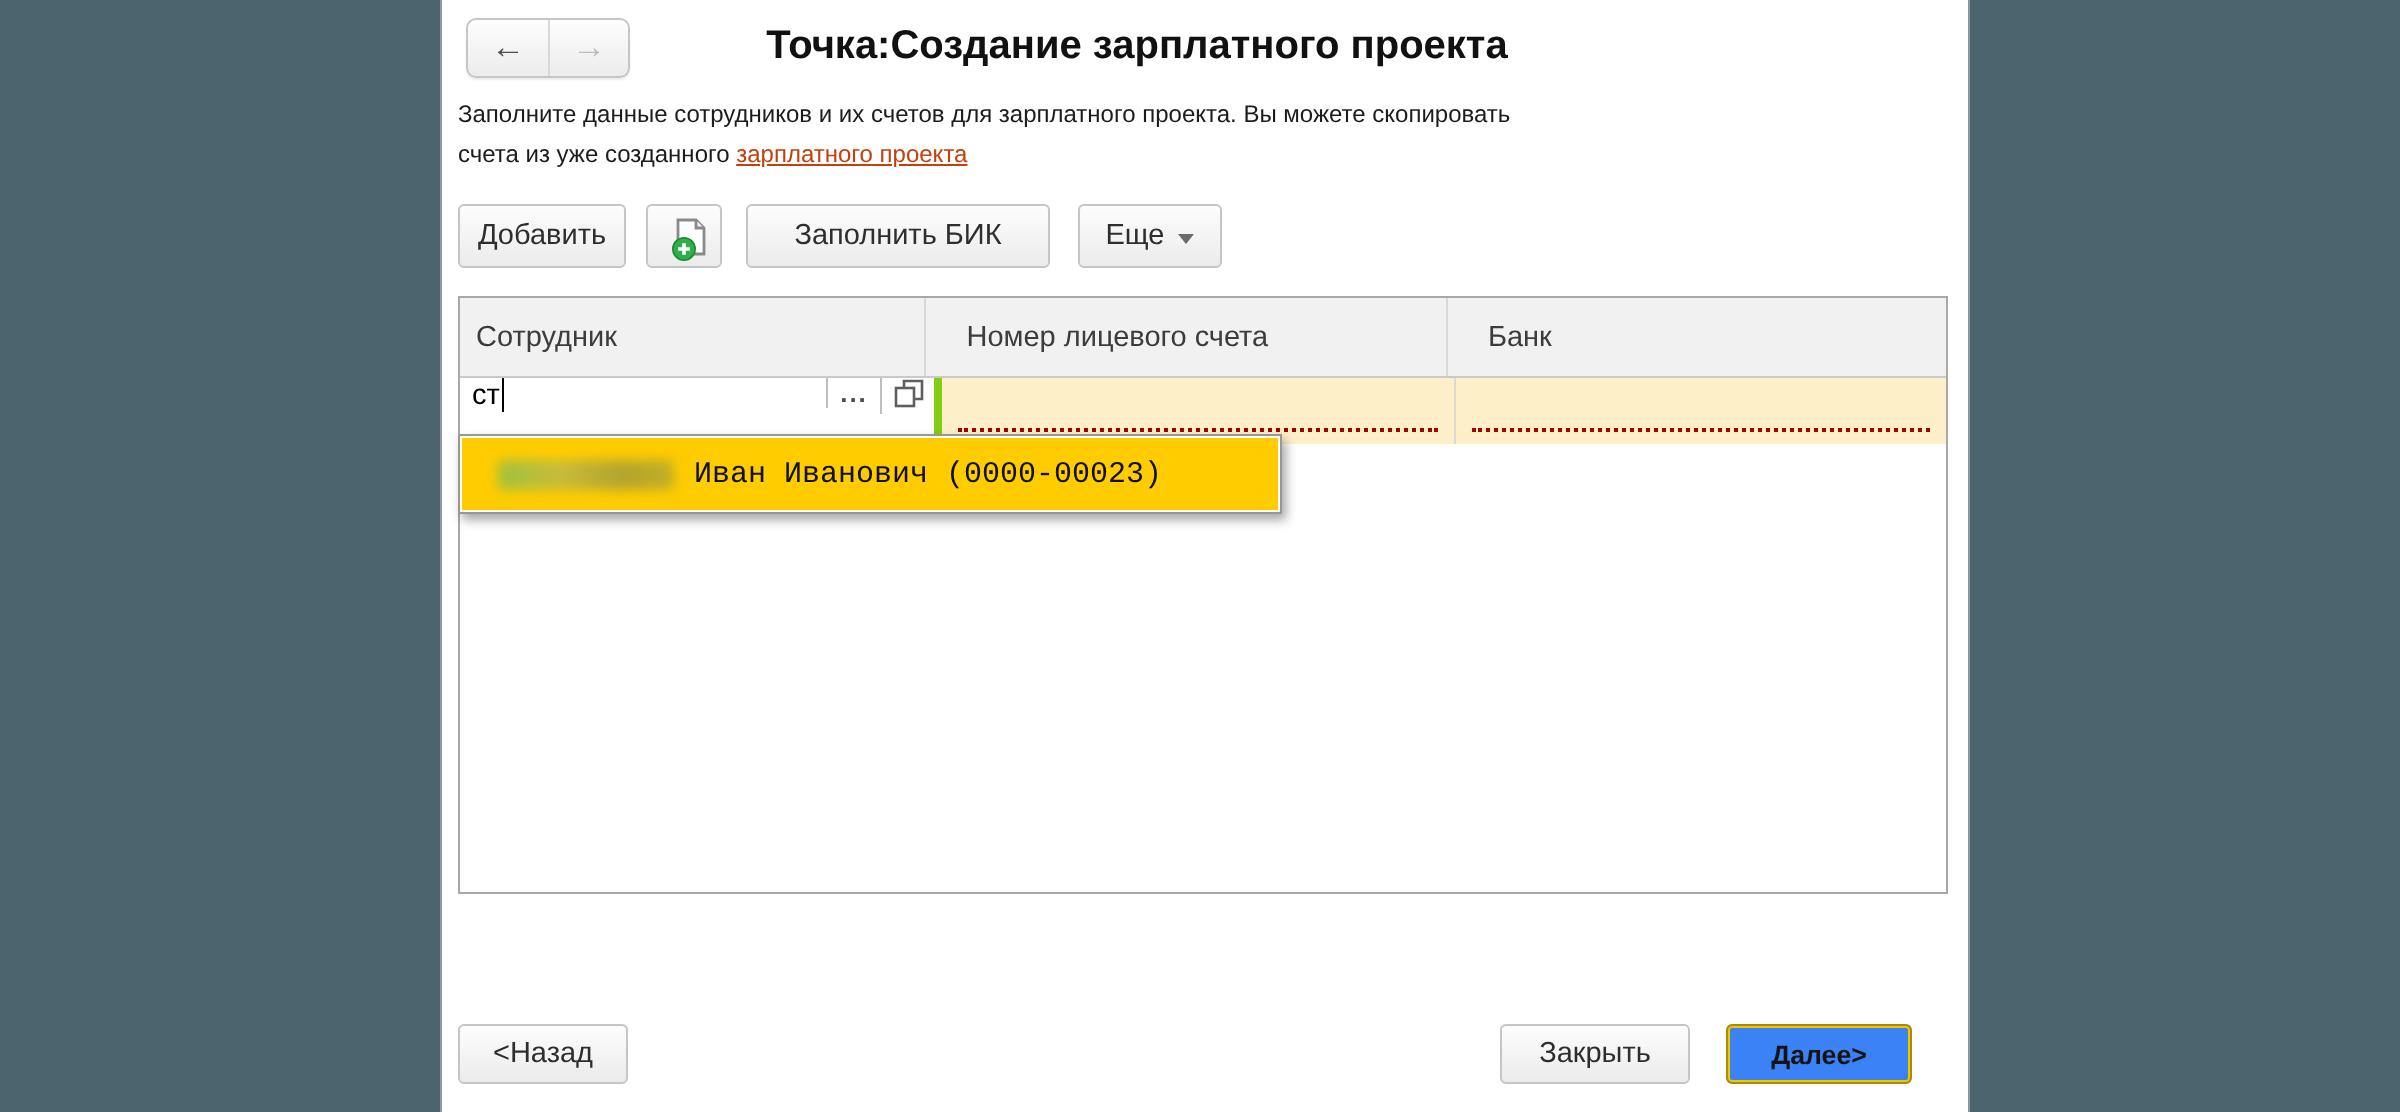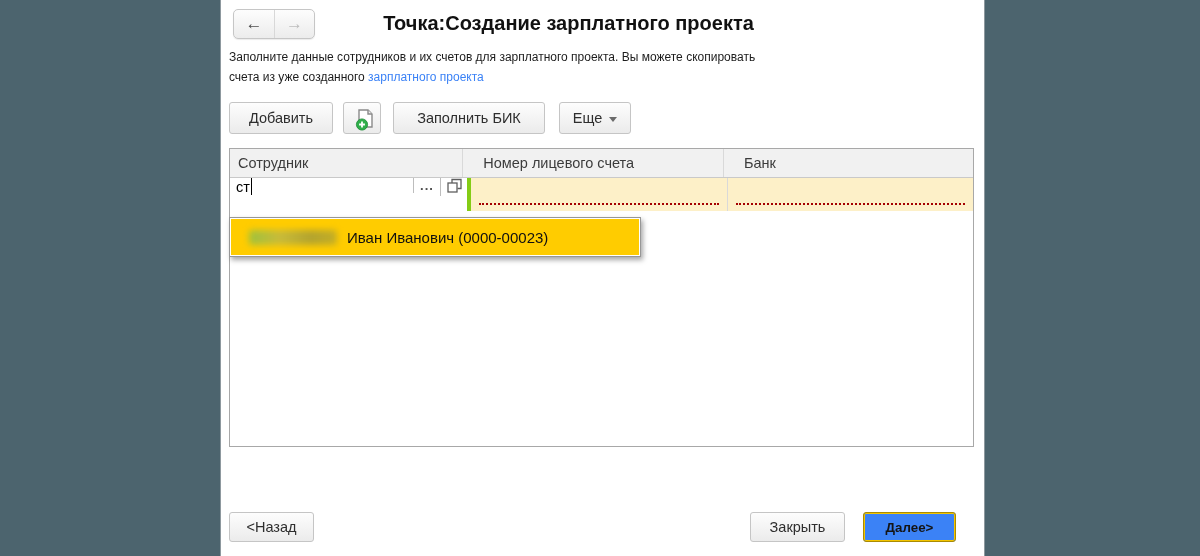--- a/index.html
+++ b/index.html
@@ -28,31 +28,31 @@
   .nav-btn + .nav-btn { border-left:1px solid #d8d8d8; }
   .nav-back { color:#4e4e4e; }
   .nav-forward { color:#bcbcbc; }
   
   .page-title {
     position:absolute; left:0; right:68px; top:12px;
     text-align:center; font-size:20px; font-weight:700; color:#111;
   }
   
   .desc { position:absolute; left:8px; top:47px; width:738px; line-height:20px; font-size:12px; color:#1c1c1c; }
-  .desc a { color:#3b82f6; cursor:pointer;margin-top:37px; }
+  .desc a { color:#c2410c; text-decoration:underline; cursor:pointer;margin-top:37px; }
   
   .toolbar { position:absolute; left:8px; top:102px; width:745px; height:32px; display:flex; align-items:stretch; }
   .btn {
     border:1px solid #c5c5c5; border-radius:3px;
     background:linear-gradient(#fdfdfd,#ebebeb);
     color:#2e2e2e; font-size:14.5px; cursor:pointer;
     display:flex; align-items:center; justify-content:center;
     font-family:inherit;
   }
-  .btn-add { width:104px; }
+  .btn-add { width:84px; }
   .btn-iconic { width:38px; margin-left:10px; }
   .btn-bik { width:152px; margin-left:12px; }
   .searchbox {
     flex:1; margin-left:4px; display:flex; border:1px solid #c5c5c5; border-radius:3px;
     background:#fff; overflow:hidden;
   }
   .search-input {
     flex:1; border:none; outline:none; padding:0 8px; font-size:14.5px;
     color:#333; font-family:inherit; background:transparent;
   }
@@ -64,21 +64,21 @@
   .btn-more { width:72px; margin-left:14px; gap:7px; }
   .caret-down {
     width:0; height:0; border-left:4px solid transparent; border-right:4px solid transparent;
     border-top:5px solid #6b6b6b; display:inline-block; margin-top:2px;
   }
   
   .grid {
     position:absolute; left:8px; top:148px; width:745px; height:299px;
     border:1px solid #a8a8a8; background:#fff;
   }
-  .grid-header { display:flex; height:29px; background:#f1f1f1; border-bottom:1px solid #c9c9c9;gap:12px; }
+  .grid-header { display:flex; height:40px; background:#f1f1f1; border-bottom:1px solid #c9c9c9;gap:12px; }
   .th {
     display:flex; align-items:center; padding-left:8px; font-size:14.5px; color:#3c3c3c;
     border-right:1px solid #d9d9d9; cursor:pointer;
   }
   .th:last-child { border-right:none; }
   .col-0 { width:241px; } .col-1 { width:257px; } .col-2 { width:245px; }
   .grid-row { display:flex; height:33px; }
   .cell-employee {
     width:241px; display:flex; align-items:flex-start; background:#fff;
     border-right:4px solid #84cc16;
@@ -99,20 +99,21 @@
   .cell-yellow:last-child { border-right:none; }
   .cell-yellow .req-line {
     position:absolute; left:8px; right:8px; bottom:6px;
     border-bottom:2px dotted #a40000;
   }
   
   .dropdown {
     position:absolute; left:8px; top:217px; width:412px;
     background:#fff; border:1px solid #979797; padding:1px;
     box-shadow:2px 3px 5px rgba(0,0,0,0.35);
+    font-family:Liberation Mono, monospace;
   }
   .dropdown-item {
     height:36px; background:#ffcc00; display:flex; align-items:center;
     padding-left:18px; font-size:15px; color:#101010; cursor:pointer;
   }
   .redacted {
     display:inline-block; width:88px; height:15px; border-radius:3px; margin-right:10px;
     background:linear-gradient(90deg,#9fc23c 0%,#c9bb39 35%,#b3a42e 70%,#c4ae25 100%);
     filter:blur(3px);
   }

